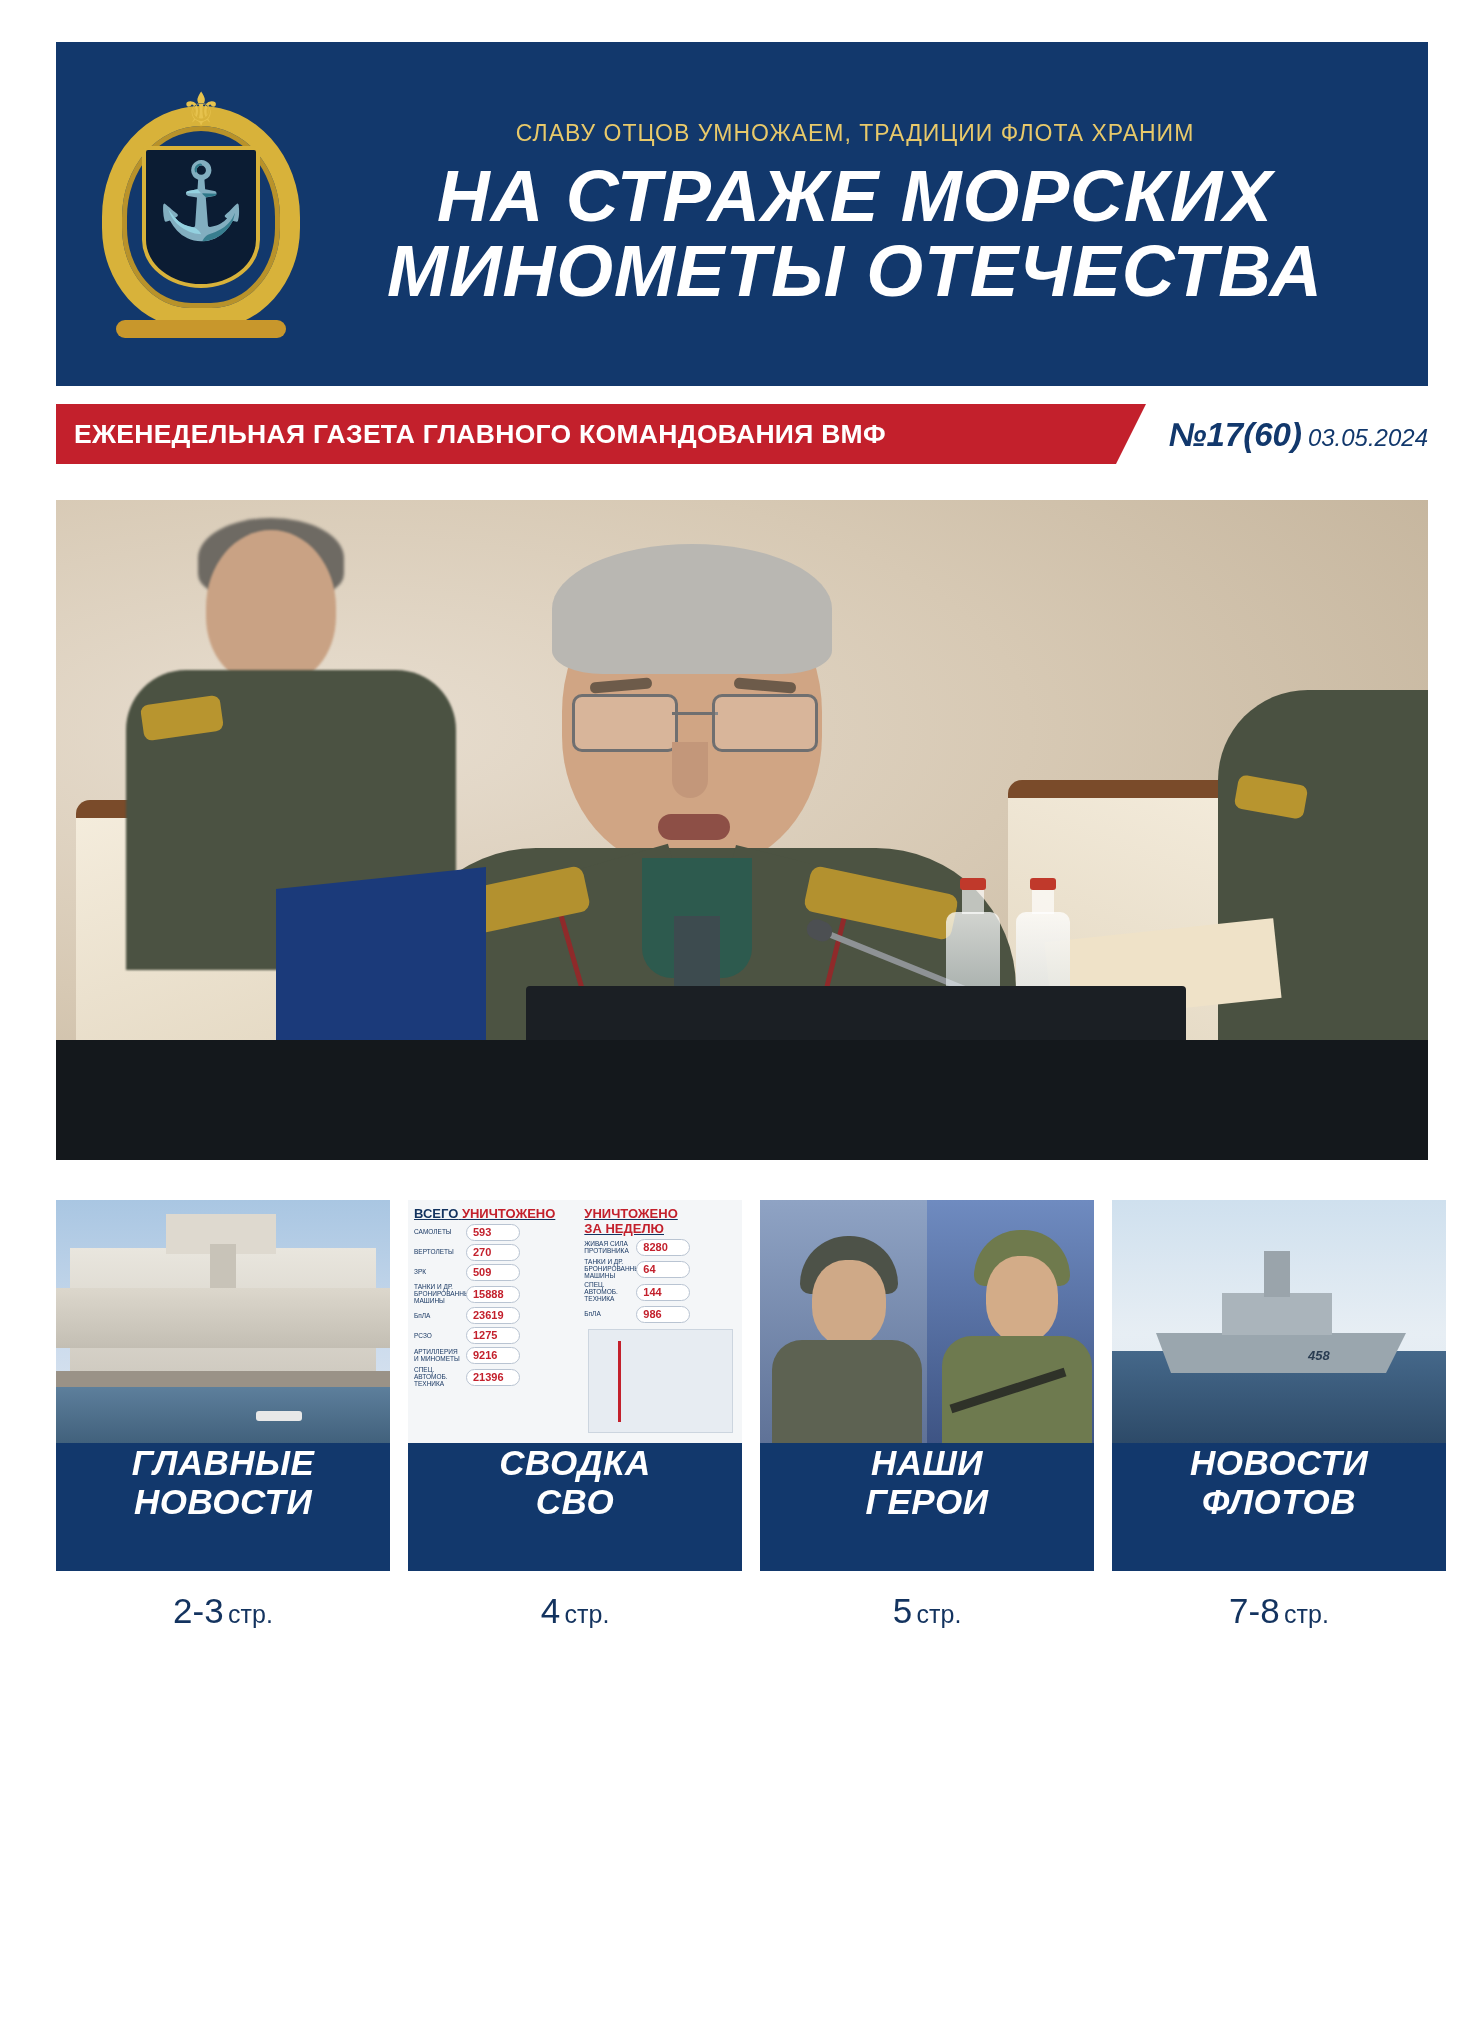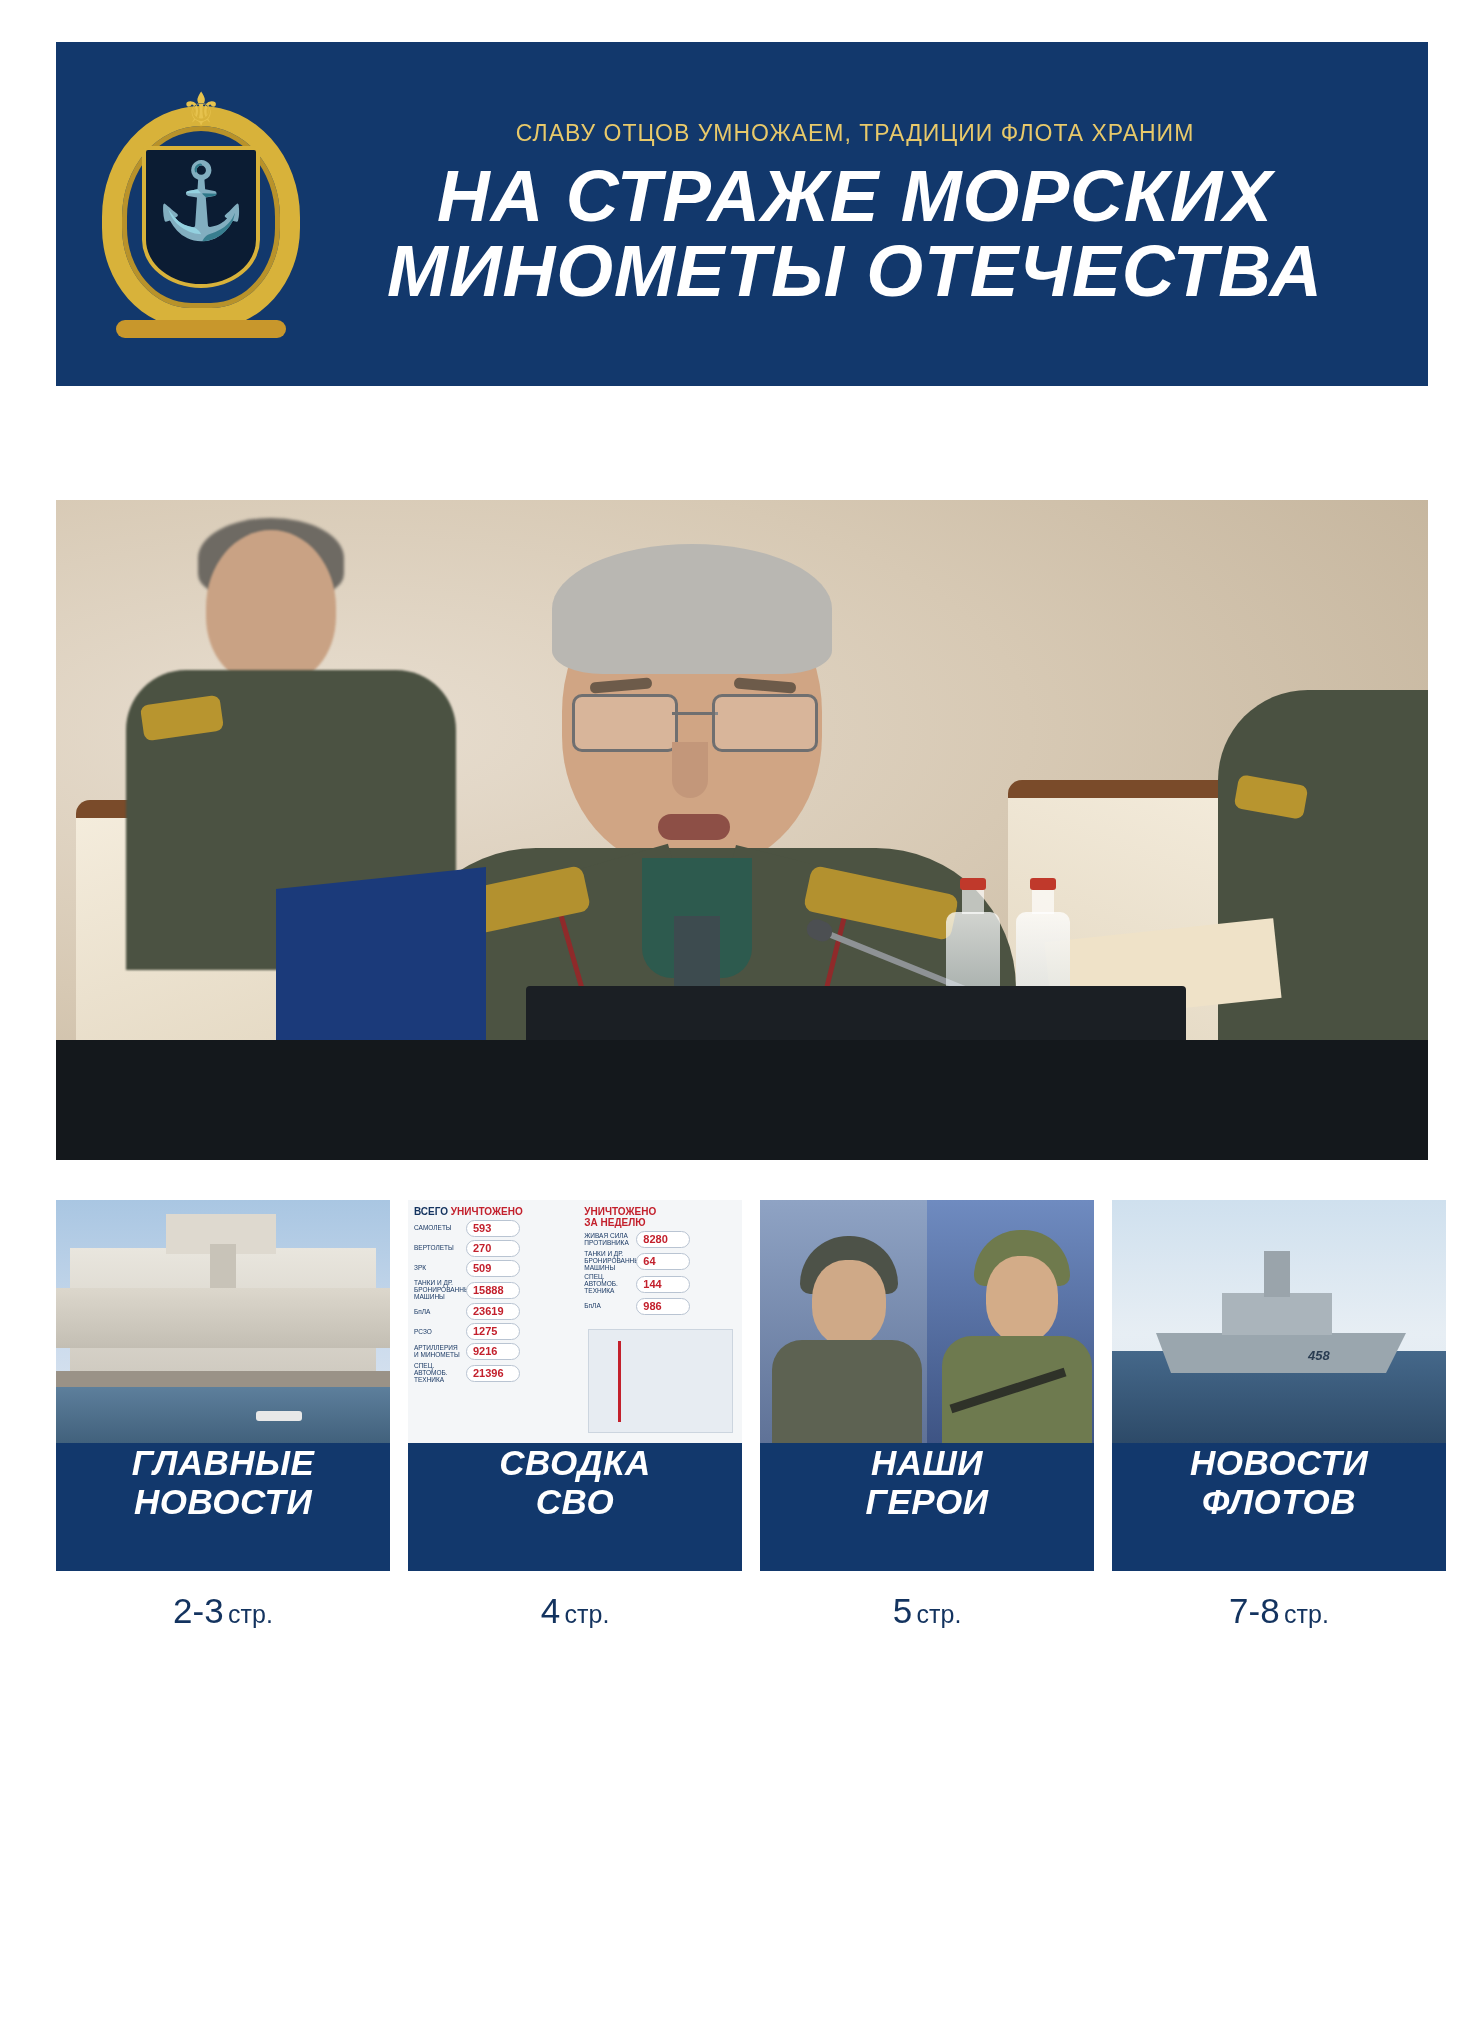--- a/index.html
+++ b/index.html
@@ -451,21 +451,21 @@
     position:absolute; left:200px; bottom:22px; width:46px; height:10px;
     background:#e8e8e8; border-radius:3px;
   }
 
   
   .t2 { background:#ffffff; }
   .t2 .infowrap { position:absolute; inset:0; background:#f4f6f8; padding:6px; box-sizing:border-box;
     display:flex; gap:6px; font-family:"Liberation Sans", sans-serif; }
   .t2 .colL { width:52%; }
   .t2 .colR { width:48%; position:relative; }
-  .t2 .hdr { font-size:10px; font-weight:bold; color:#13335f; margin-bottom:3px; }
+  .t2 .hdr { font-size:13px; font-weight:bold; color:#13335f; margin-bottom:3px;text-decoration:underline; }
   .t2 .hdr .red { color:#c3202c; }
   .t2 .row { display:flex; align-items:center; gap:4px; margin-bottom:3px; }
   .t2 .lbl { font-size:6.5px; color:#13335f; width:48px; line-height:1.05; }
   .t2 .val {
     background:#ffffff; border:1px solid #b9c4d2; border-radius:9px;
     color:#c3202c; font-size:11px; font-weight:bold; padding:0 6px; min-width:40px;
     line-height:15px;
   }
   .t2 .map {
     position:absolute; left:4px; bottom:4px; width:94%; height:44%;
@@ -515,20 +515,27 @@
 
     <div class="title-block">
       <div class="slogan">СЛАВУ ОТЦОВ УМНОЖАЕМ, ТРАДИЦИИ ФЛОТА ХРАНИМ</div>
       <div class="main-title">
         <span>НА СТРАЖЕ МОРСКИХ</span>
         <span class="line2">МИНОМЕТЫ ОТЕЧЕСТВА</span>
       </div>
     </div>
   </div>
 
+  <div class="subbar">
+    <div class="red">ЕЖЕНЕДЕЛЬНАЯ ГАЗЕТА ГЛАВНОГО КОМАНДОВАНИЯ ВМФ</div>
+    <div class="issue">
+      <span class="num">№17(60)</span>
+      <span class="date">03.05.2024</span>
+    </div>
+  </div>
 
   <div class="hero">
     <div class="wall"></div>
     <div class="chair-l"></div>
     <div class="chair-r"></div>
 
     <div class="fig-back">
       <div class="hair"></div>
       <div class="head"></div>
       <div class="body"></div>

